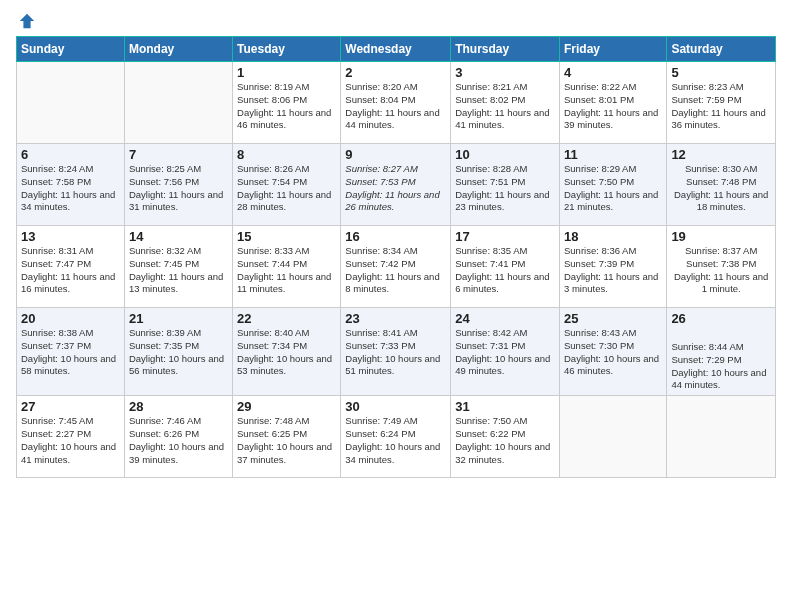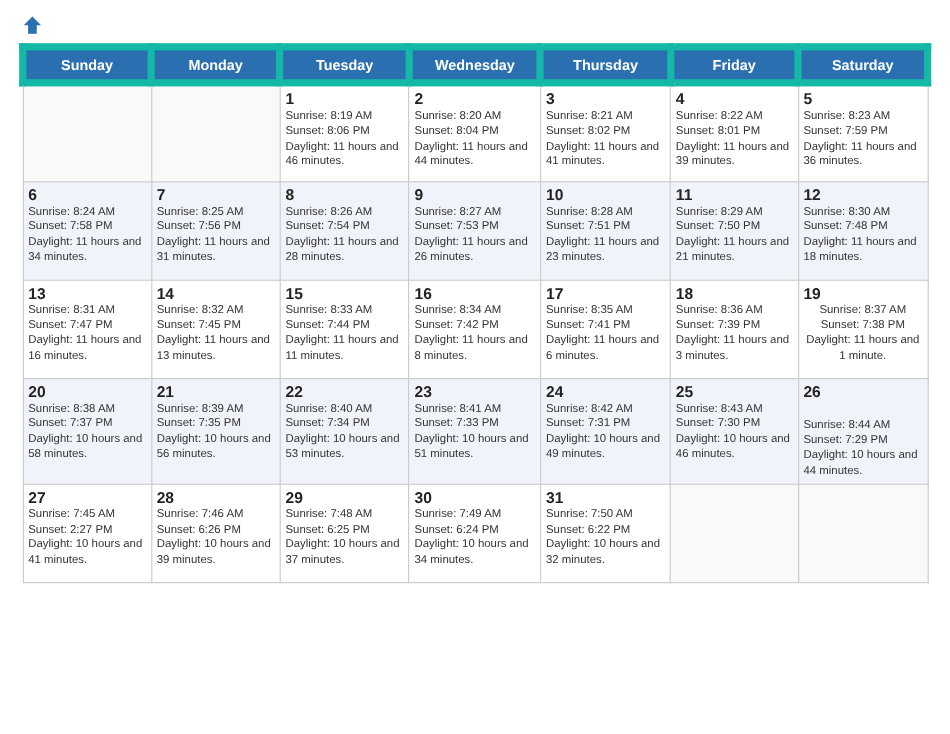--- a/index.html
+++ b/index.html
@@ -60,22 +60,22 @@
       width: 100%;
       border-collapse: collapse;
       margin-top: 6px;
     }
     .calendar th {
       background: #2a6fb0;
       color: #fff;
       font-size: 12px;
       font-weight: bold;
       padding: 5px 4px;
-      text-align: center;
-      border: 6px solid #14b8a6;
+      text-align: left;
+      border: 1px solid #14b8a6;
     }
     .calendar td {
       border: 1px solid #ccc;
       vertical-align: top;
       padding: 3px 4px;
       width: 113px;
       height: 82px;
       font-size: 10px;
       color: #333;
       background: #fff;
@@ -182,39 +182,39 @@
 Daylight: 11 hours and 31 minutes.</div>
           </td>
           <td>
             <span class="day-number">8</span>
             <div class="day-info" style="white-space: pre-line;">Sunrise: 8:26 AM
 Sunset: 7:54 PM
 Daylight: 11 hours and 28 minutes.</div>
           </td>
           <td>
             <span class="day-number">9</span>
-            <div class="day-info" style="white-space: pre-line;">Sunrise: 8:27 AM
+            <div class="day-info" style="white-space: pre-line; font-style: italic;">Sunrise: 8:27 AM
 Sunset: 7:53 PM
 Daylight: 11 hours and 26 minutes.</div>
           </td>
           <td>
             <span class="day-number">10</span>
             <div class="day-info" style="white-space: pre-line;">Sunrise: 8:28 AM
 Sunset: 7:51 PM
 Daylight: 11 hours and 23 minutes.</div>
           </td>
           <td>
             <span class="day-number">11</span>
             <div class="day-info" style="white-space: pre-line;">Sunrise: 8:29 AM
 Sunset: 7:50 PM
 Daylight: 11 hours and 21 minutes.</div>
           </td>
           <td>
             <span class="day-number">12</span>
-            <div class="day-info" style="white-space: pre-line;">Sunrise: 8:30 AM
+            <div class="day-info" style="white-space: pre-line; text-align: center;">Sunrise: 8:30 AM
 Sunset: 7:48 PM
 Daylight: 11 hours and 18 minutes.</div>
           </td>
         </tr>
         <tr>
           <td>
             <span class="day-number">13</span>
             <div class="day-info" style="white-space: pre-line;">Sunrise: 8:31 AM
 Sunset: 7:47 PM
 Daylight: 11 hours and 16 minutes.</div>

